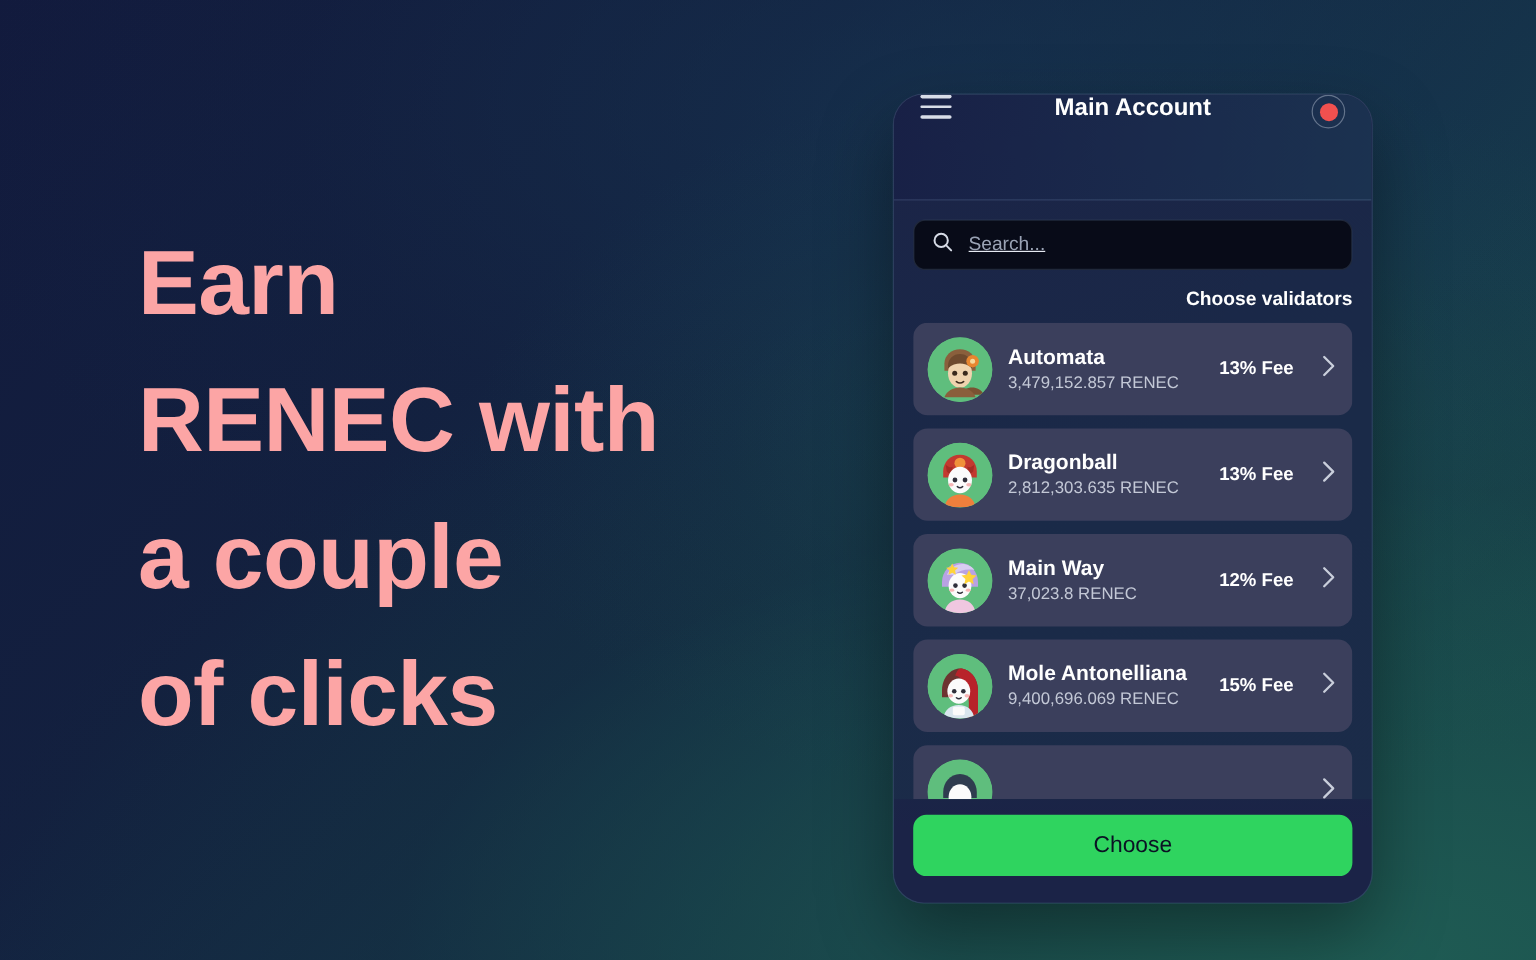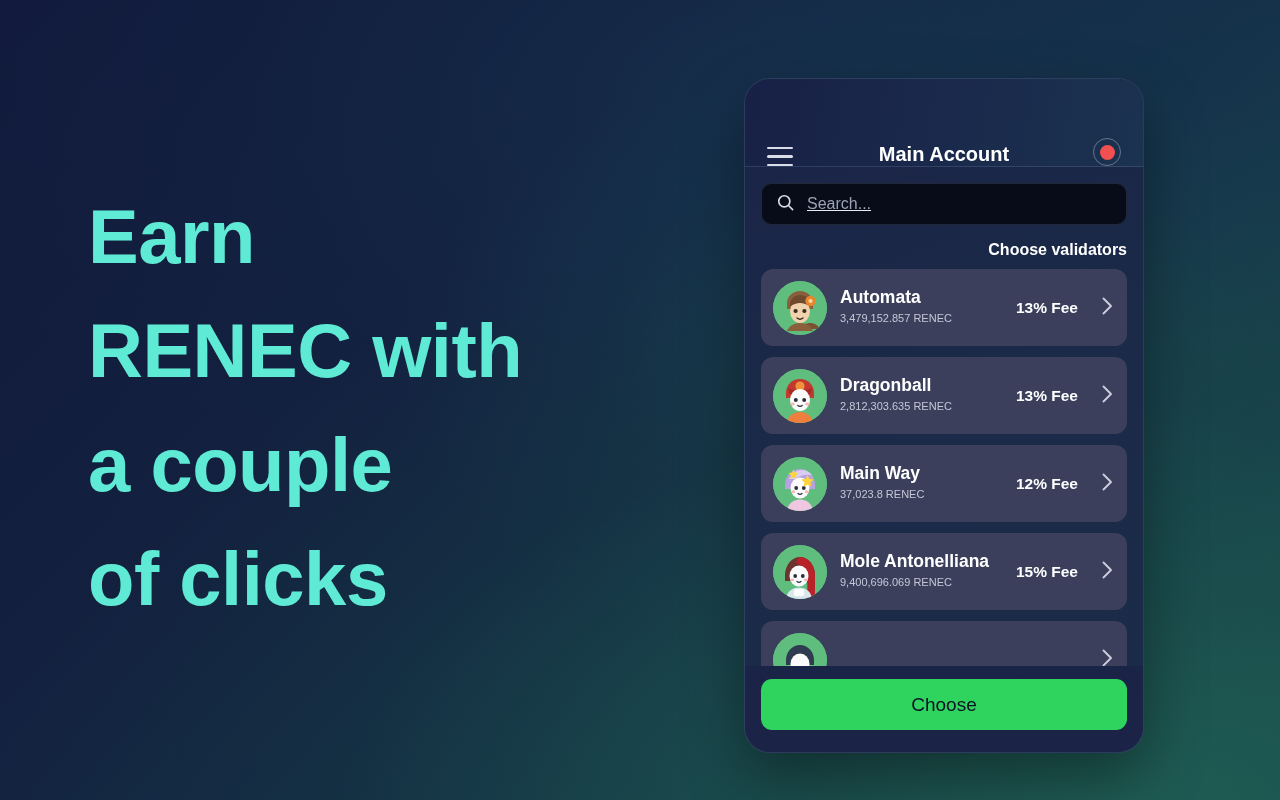--- a/index.html
+++ b/index.html
@@ -27,24 +27,24 @@
   }
   #bg-glow {
     position: absolute;
     inset: 0;
     background: radial-gradient(60% 55% at 74% 46%, rgba(40,120,104,0.26) 0%, rgba(30,90,84,0.10) 45%, rgba(0,0,0,0) 72%);
   }
 
   
   .headline {
     position: absolute;
-    left: 88px;
+    left: 115px;
     top: 180px;
     width: 560px;
-    color: #5eead4;
+    color: #fca5a5;
     font-size: 76px;
     font-weight: 700;
     line-height: 114px;
     letter-spacing: -0.5px;
   }
   .headline-line { display: block; white-space: nowrap; }
 
   
   #phone {
     position: absolute;
@@ -60,21 +60,21 @@
     display: flex;
     flex-direction: column;
   }
 
   
   #phone-header {
     height: 88px;
     flex: 0 0 88px;
     position: relative;
     display: flex;
-    align-items: flex-end;
+    align-items: flex-start;
     padding: 0 22px;
     background: linear-gradient(100deg, #182046 0%, #1a2a4c 55%, #1b3250 100%);
     border-bottom: 1px solid rgba(130,160,195,0.22);
   }
   #hamburger {
     width: 26px;
     display: flex;
     flex-direction: column;
     gap: 6px;
     cursor: pointer;
@@ -193,21 +193,21 @@
     color: #ffffff;
     font-size: 17.5px;
     font-weight: 700;
     line-height: 22px;
     white-space: nowrap;
     overflow: hidden;
     text-overflow: ellipsis;
   }
   .v-amount {
     color: #c3c8d6;
-    font-size: 11px;
+    font-size: 14px;
     line-height: 21px;
     white-space: nowrap;
   }
   .v-fee {
     color: #ffffff;
     font-size: 15.5px;
     font-weight: 700;
     white-space: nowrap;
     flex: 0 0 auto;
   }

